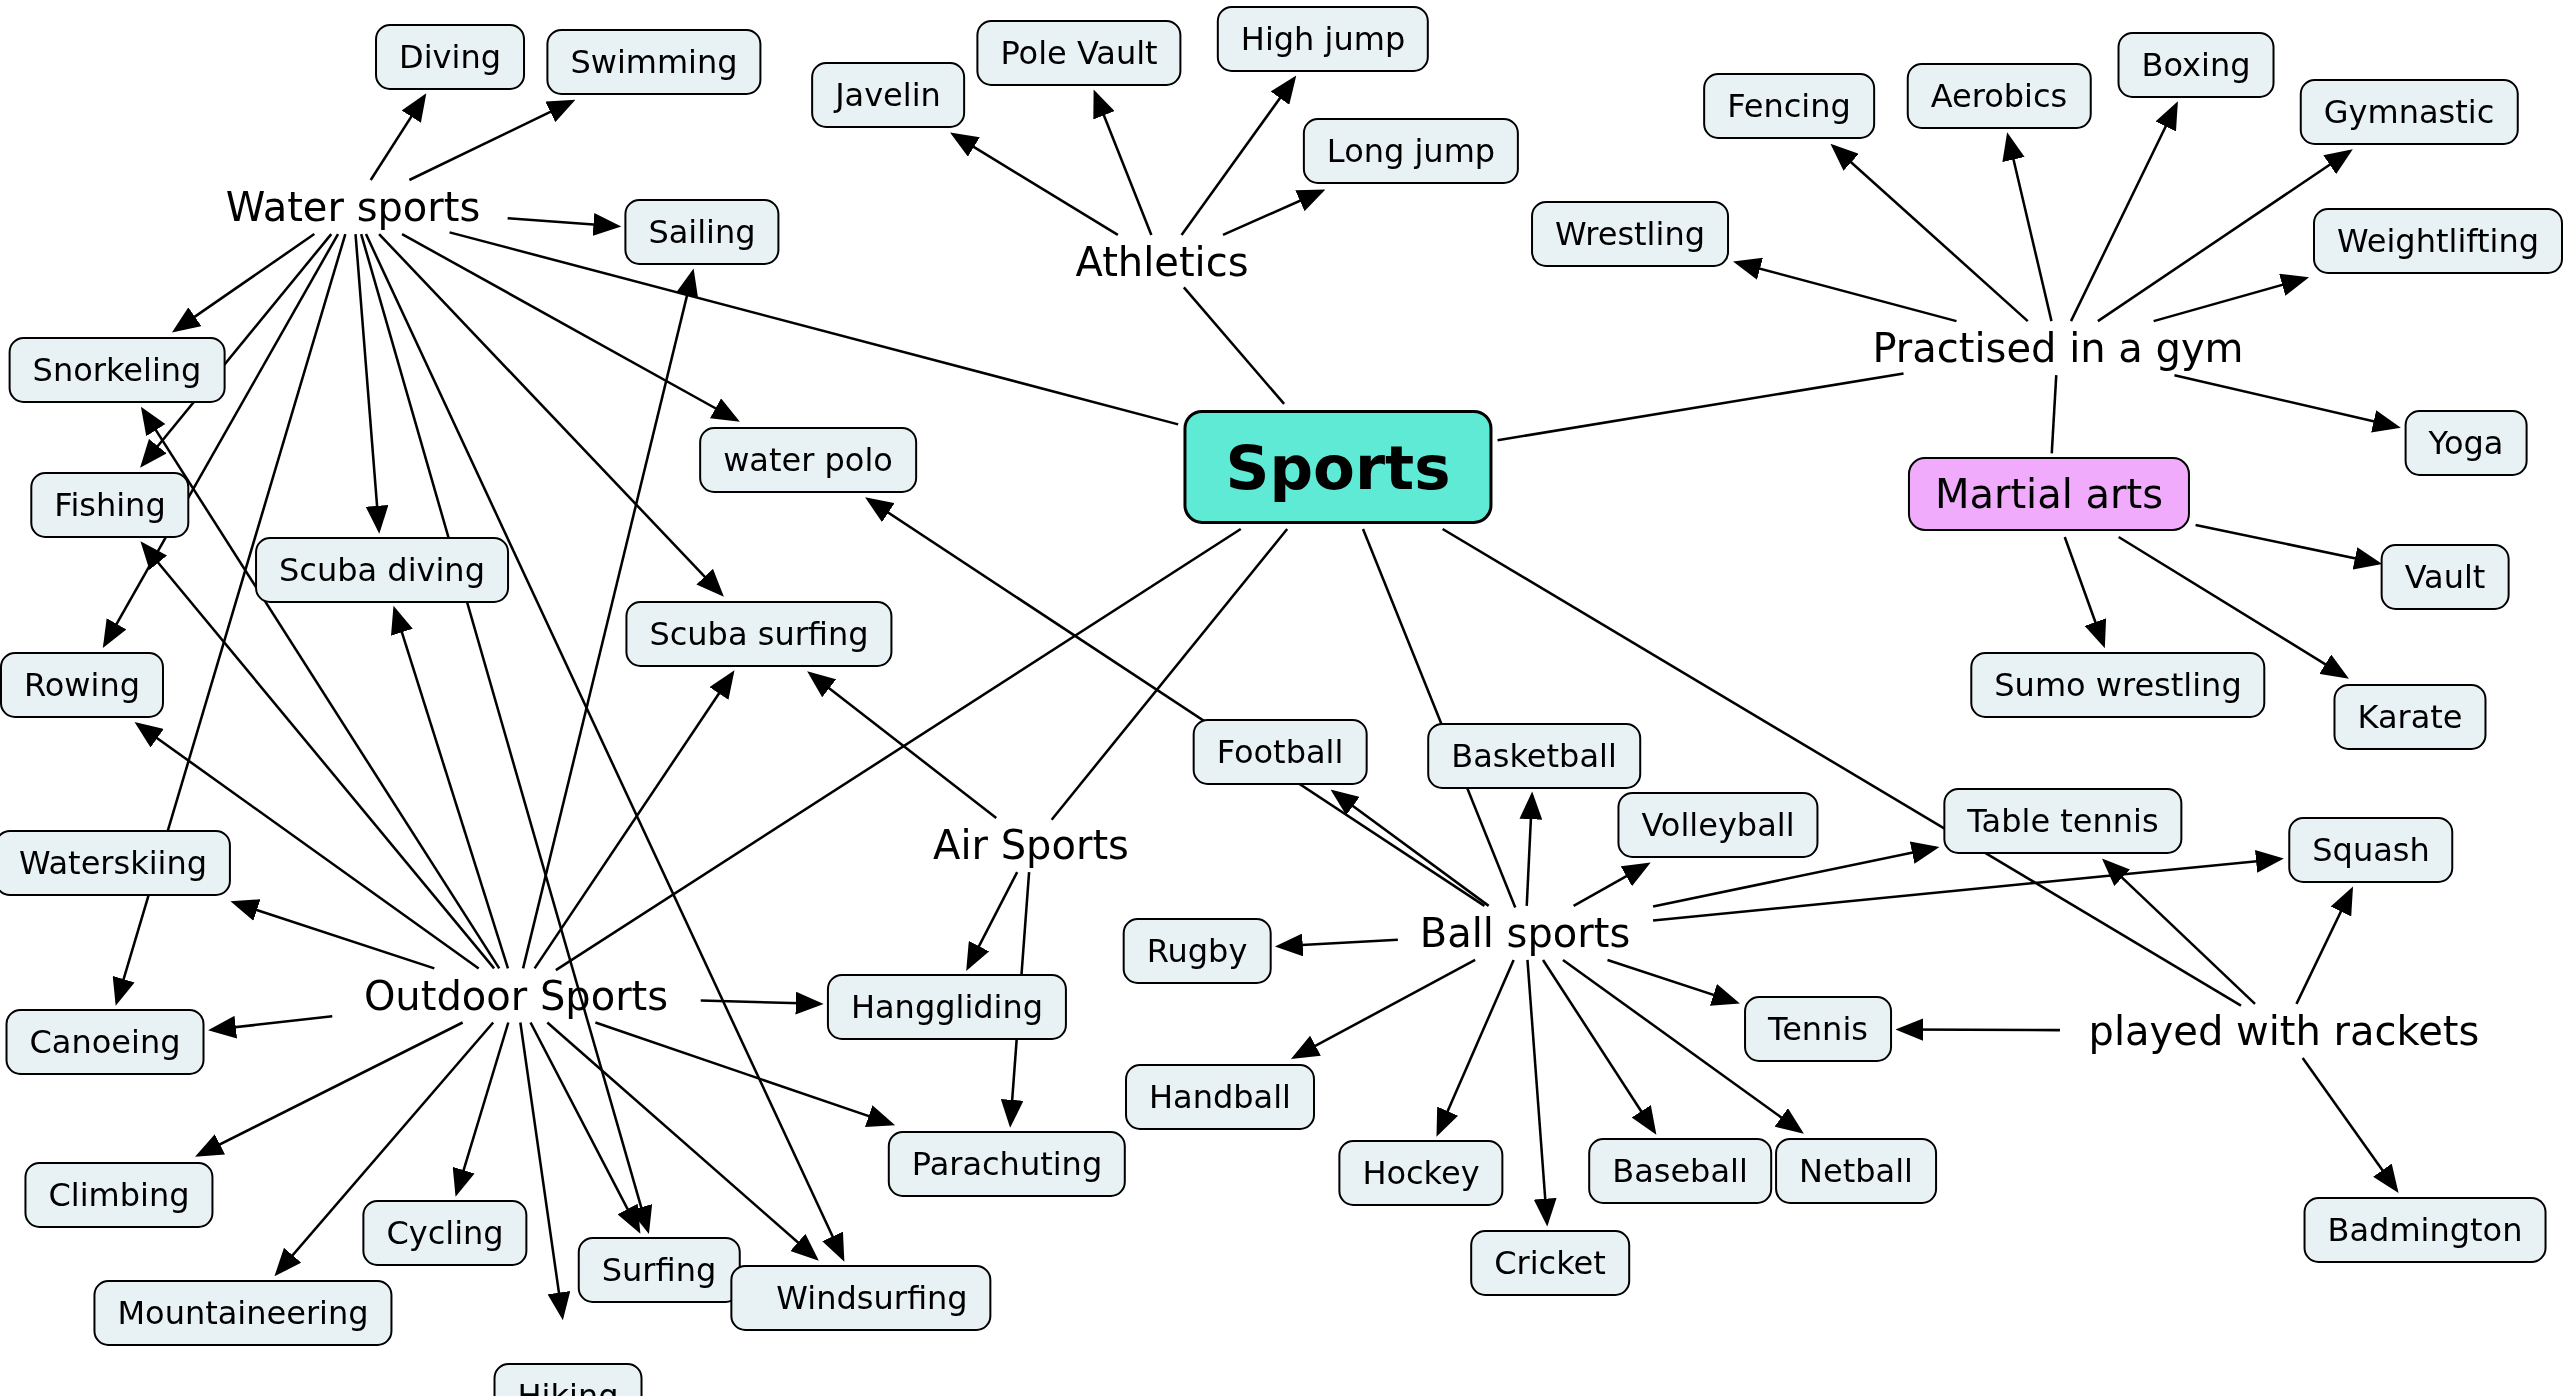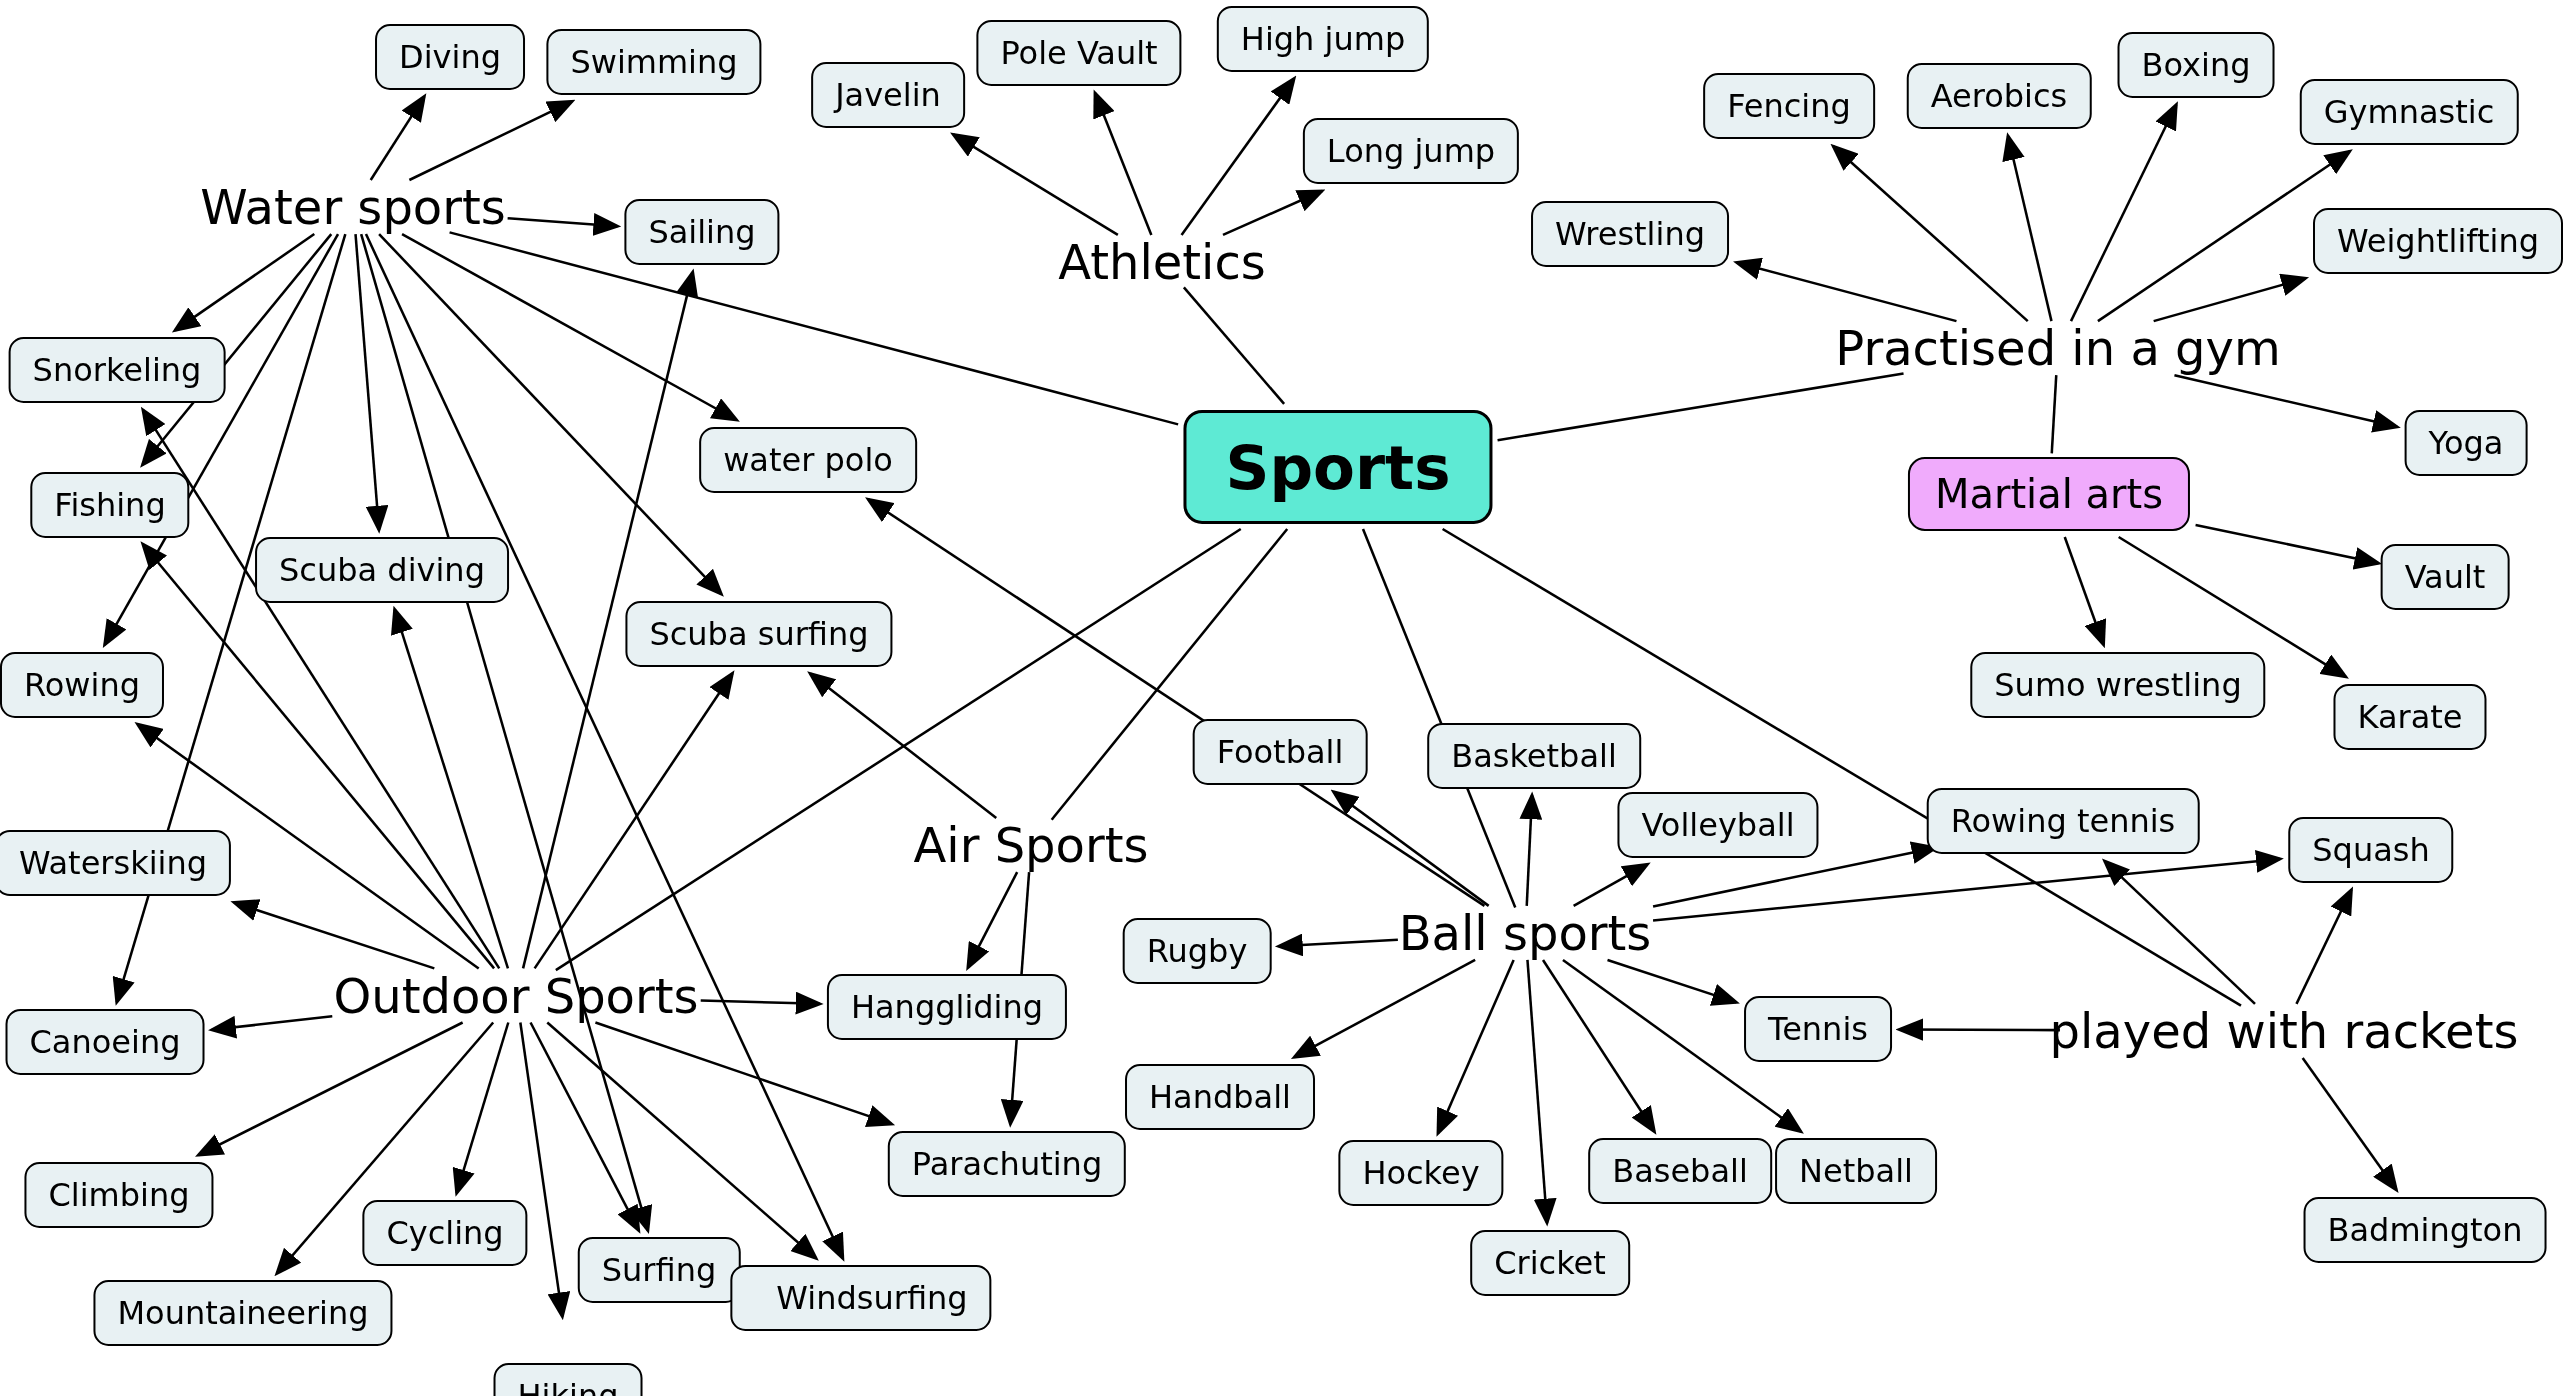--- a/index.html
+++ b/index.html
@@ -30,21 +30,21 @@
     text-align: center;
   }
   .node.leaf {
     background: #e8f1f3;
     border: 2.5px solid #000000;
     border-radius: 15px;
     padding: 12px 22px;
     font-size: 32px;
   }
   .node.hub {
-    font-size: 48px;
+    font-size: 40px;
     background: transparent;
   }
   .node.hubbox {
     background: #f0abfc;
     border: 2.5px solid #000000;
     border-radius: 17px;
     padding: 12px 25px;
     font-size: 40px;
   }
   .node.center {
@@ -167,21 +167,21 @@
     <div class="node leaf" style="left: 110px; top: 505px;">Fishing</div>
     <div class="node leaf" style="left: 382px; top: 570px;">Scuba diving</div>
     <div class="node leaf" style="left: 2445px; top: 577px;">Vault</div>
     <div class="node leaf" style="left: 759px; top: 634px;">Scuba surfing</div>
     <div class="node leaf" style="left: 82px; top: 685px;">Rowing</div>
     <div class="node leaf" style="left: 2118px; top: 685px;">Sumo wrestling</div>
     <div class="node leaf" style="left: 2410px; top: 717px;">Karate</div>
     <div class="node leaf" style="left: 1280px; top: 752px;">Football</div>
     <div class="node leaf" style="left: 1534px; top: 756px;">Basketball</div>
     <div class="node leaf" style="left: 1718px; top: 825px;">Volleyball</div>
-    <div class="node leaf" style="left: 2063px; top: 821px;">Rowing tennis</div>
+    <div class="node leaf" style="left: 2063px; top: 821px;">Table tennis</div>
     <div class="node leaf" style="left: 113px; top: 863px;">Waterskiing</div>
     <div class="node leaf" style="left: 2371px; top: 850px;">Squash</div>
     <div class="node leaf" style="left: 1197px; top: 951px;">Rugby</div>
     <div class="node leaf" style="left: 1818px; top: 1029px;">Tennis</div>
     <div class="node leaf" style="left: 105px; top: 1042px;">Canoeing</div>
     <div class="node leaf" style="left: 947px; top: 1007px;">Hanggliding</div>
     <div class="node leaf" style="left: 1220px; top: 1097px;">Handball</div>
     <div class="node leaf" style="left: 1421px; top: 1173px;">Hockey</div>
     <div class="node leaf" style="left: 1680px; top: 1171px;">Baseball</div>
     <div class="node leaf" style="left: 1856px; top: 1171px;">Netball</div>

